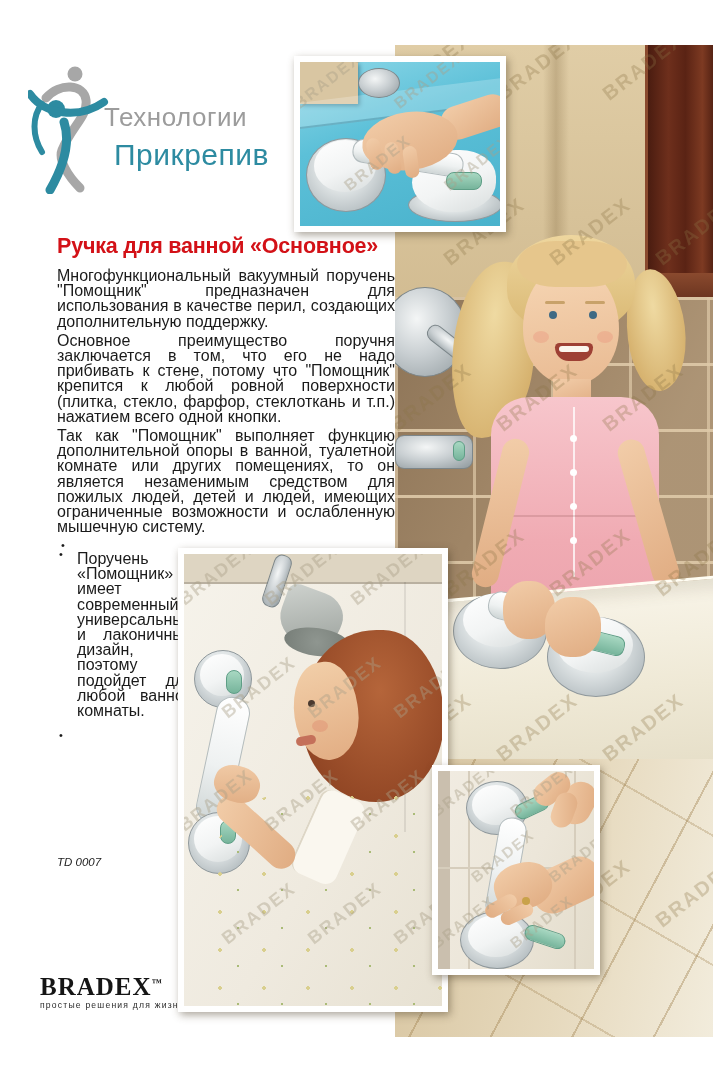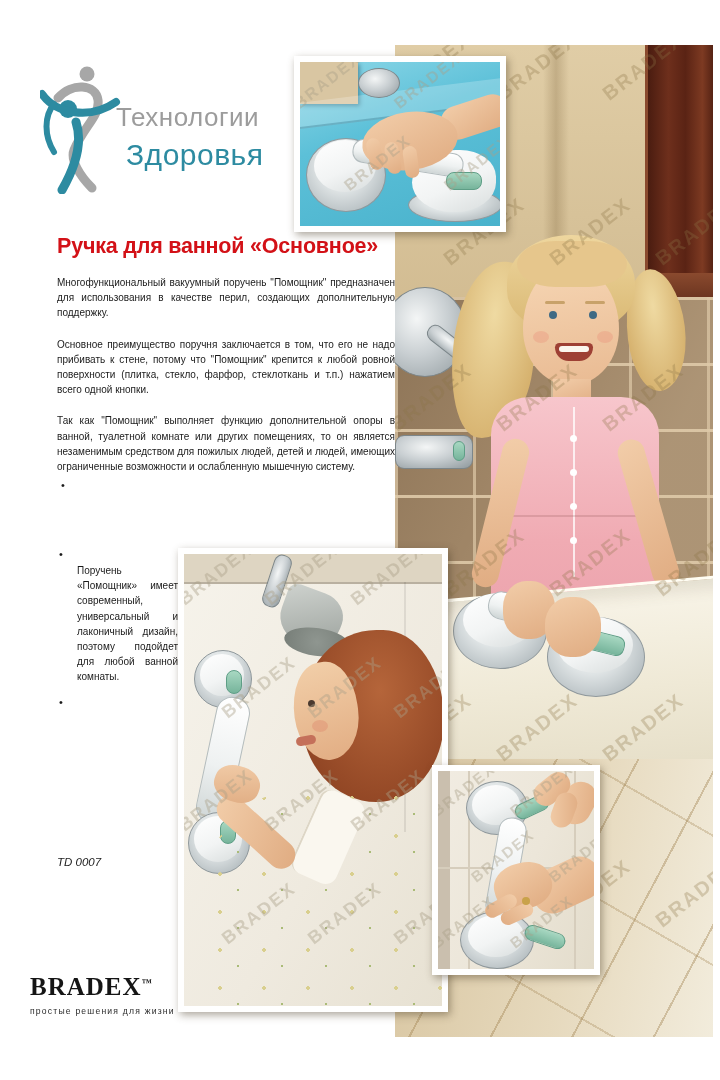--- a/index.html
+++ b/index.html
@@ -7,33 +7,33 @@
   #page{position:relative;width:720px;height:1080px;background:#fff;overflow:hidden;}
   .s{position:absolute;}
 
   
   .logo-line1{font-size:26px;color:#9c9c9c;letter-spacing:.5px;}
   .logo-line2{font-size:30px;color:#2d8ba1;letter-spacing:.5px;margin-top:4px;margin-left:10px;}
 
   
   .copy{position:absolute;left:57px;top:234px;width:338px;}
   .title{margin:0 0 9px 0;font-size:21.5px;font-weight:700;color:#d31117;letter-spacing:-.2px;}
-  .copy p,.bullet p{margin:16px 0 4px 0;font-size:10px;line-height:15.2px;color:#1a1a1a;text-align:justify;}
+  .copy p,.bullet p{margin:4px 0 4px 0;font-size:16px;line-height:15.2px;color:#1a1a1a;text-align:justify;}
   .bullet{display:flex;margin:0 0 4px 0;}
   .bullet .dot{width:22px;flex:0 0 22px;font-size:11px;line-height:15.2px;color:#1a1a1a;padding-left:4px;box-sizing:border-box;}
   .bullet p{flex:1;}
   .copy-narrow{position:absolute;left:57px;top:547px;width:121px;}
   .copy-narrow .dot{width:20px;flex:0 0 20px;padding-left:2px;}
   .product-code{position:absolute;left:57px;top:856px;font-size:11.5px;font-style:italic;color:#222;}
 
   
-  .brand{position:absolute;left:30px;top:970px;}
+  .brand{position:absolute;left:40px;top:970px;}
   .brand-name{font-family:"Liberation Serif",serif;font-weight:700;font-size:25px;letter-spacing:1px;color:#151515;line-height:25px;}
   .brand-name sup{font-size:10px;}
-  .brand-tagline{font-size:8.6px;letter-spacing:1.2px;color:#2c2c2c;margin-top:7px;}
+  .brand-tagline{font-size:8.6px;letter-spacing:1.2px;color:#2c2c2c;margin-top:1px;}
 
   
   .photo{position:absolute;overflow:hidden;}
   .framed{border:6px solid #fff;box-shadow:2px 3px 8px rgba(70,58,35,.45);}
   .big{left:395px;top:45px;width:318px;height:992px;z-index:1;}
   .hand{left:294px;top:56px;width:200px;height:164px;z-index:3;}
   .woman{left:178px;top:548px;width:258px;height:452px;z-index:2;}
   .install{left:432px;top:765px;width:156px;height:198px;z-index:3;}
 
   .cup-rim{border-radius:50%;background:radial-gradient(ellipse at 45% 35%,#f4f6f6 0%,#dfe4e5 40%,#b9c1c4 75%,#9aa3a6 100%);border:1px solid #8f989c;}
@@ -47,31 +47,31 @@
   .wm-layer{position:absolute;left:0;top:0;right:0;bottom:0;pointer-events:none;overflow:hidden;}
   .wm{position:absolute;transform:rotate(-38deg);font-weight:700;letter-spacing:2px;white-space:nowrap;}
   .wm-dark .wm{color:rgba(140,115,70,.30);}
   .wm-light .wm{color:rgba(170,160,135,.42);}
 </style>
 </head>
 <body>
 
 <div id="page">
 
-  <div class="s" style="left:40px;top:64px;width:260px;height:132px;">
+  <div class="s" style="left:28px;top:64px;width:260px;height:132px;">
     <svg class="s" style="left:0;top:0;" width="84" height="130" viewBox="0 0 84 130">
       <circle cx="47" cy="10" r="7.5" fill="#a7a7a7"></circle>
       <path d="M18 34 C 32 18, 56 20, 58 36 C 60 52, 44 62, 34 86 C 30 96, 40 112, 52 124" fill="none" stroke="#a7a7a7" stroke-width="9" stroke-linecap="round"></path>
       <circle cx="28" cy="45" r="9" fill="#2d8ba1"></circle>
       <path d="M2 30 C 16 50, 50 56, 76 38" fill="none" stroke="#2d8ba1" stroke-width="8" stroke-linecap="round"></path>
       <path d="M36 58 C 42 76, 38 98, 22 126" fill="none" stroke="#2d8ba1" stroke-width="9" stroke-linecap="round"></path>
       <path d="M14 88 C 4 72, 4 52, 14 40" fill="none" stroke="#2d8ba1" stroke-width="6" stroke-linecap="round"></path>
     </svg>
     <div class="s logo-line1" style="left:76px;top:38px;">Технологии</div>
-    <div class="s logo-line2" style="left:76px;top:70px;">Здоровья</div>
+    <div class="s logo-line2" style="left:76px;top:70px;">Прикрепив</div>
   </div>
 
   <div class="copy">
     <h1 class="title">Ручка для ванной «Основное»</h1>
     <p>Многофункциональный вакуумный поручень "Помощник" предназначен для использования в качестве перил, создающих дополнительную поддержку.</p>
     <p>Основное преимущество поручня заключается в том, что его не надо прибивать к стене, потому что "Помощник" крепится к любой ровной поверхности (плитка, стекло, фарфор, стеклоткань и т.п.) нажатием всего одной кнопки.</p>
     <p>Так как "Помощник" выполняет функцию дополнительной опоры в ванной, туалетной комнате или других помещениях, то он является незаменимым средством для пожилых людей, детей и людей, имеющих ограниченные возможности и ослабленную мышечную систему.</p>
     <div class="bullet">
       <span class="dot">•</span>
     </div>

